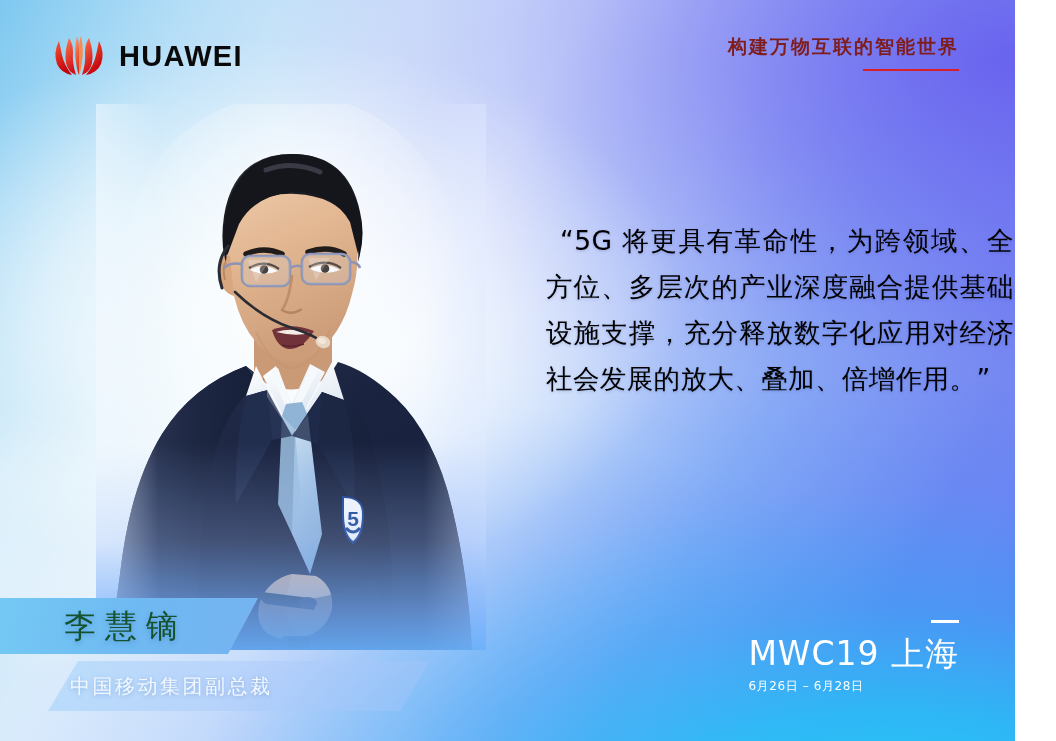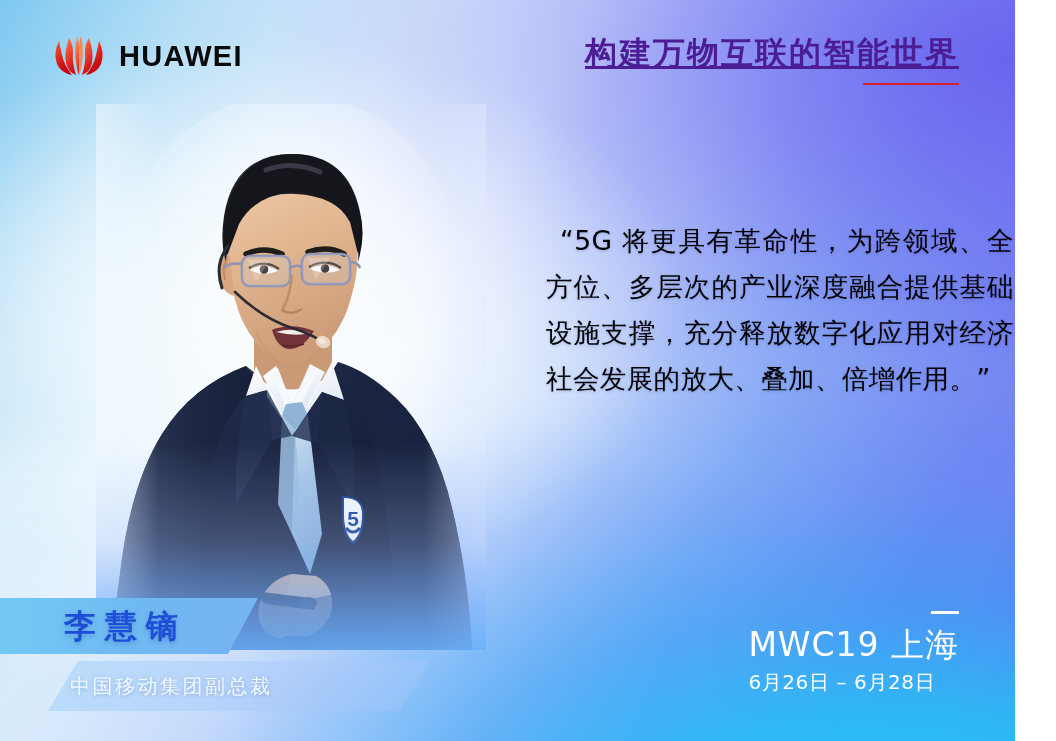--- a/index.html
+++ b/index.html
@@ -65,24 +65,23 @@
   .header{position:absolute;left:0;top:0;width:100%;height:100px;}
   .logo-wrap{position:absolute;left:52px;top:35px;display:flex;align-items:center;gap:13px;}
   .logo-mark{width:54px;height:42px;display:block;}
   .logo-word{
     font-size:29px;font-weight:bold;letter-spacing:1.3px;color:#0a0a0a;
     line-height:1;font-family:"Liberation Sans",sans-serif;
   }
 
   .headline-wrap{position:absolute;right:56px;top:36px;text-align:right;}
   .headline{
-    font-size:32px;font-weight:bold;color:#4c1d95;letter-spacing:2px;
+    font-size:19px;font-weight:bold;color:#7f1d1d;letter-spacing:2px;
     line-height:1.1;white-space:nowrap;
     font-family:"DejaVu Sans","Liberation Sans",sans-serif;
-    text-decoration:underline;
   }
   .headline-rule{
     margin-top:12px;margin-left:auto;
     width:96px;height:2px;background:#d8202a;
   }
 
   
   .speaker{
     position:absolute;left:96px;top:104px;width:390px;height:546px;
   }
@@ -109,21 +108,21 @@
 
   
   .banner-name{
     position:absolute;left:0;top:598px;width:300px;height:56px;
     background:linear-gradient(100deg,#74c9f4 0%,#6fb9f2 45%,#77b2f0 100%);
     clip-path:polygon(0 0,258px 0,228px 100%,0 100%);
     box-shadow:0 1px 10px rgba(60,110,190,.22);
   }
   .banner-name-text{
     position:absolute;left:64px;top:600px;
-    font-size:32px;font-weight:bold;color:#1d4ed8;letter-spacing:9px;
+    font-size:32px;font-weight:normal;color:#14532d;letter-spacing:9px;
     font-family:"DejaVu Sans","Liberation Sans",sans-serif;
     line-height:52px;
     text-shadow:0 2px 5px rgba(40,90,170,.35);
     text-align:center;
   }
 
   .banner-title{
     position:absolute;left:0;top:661px;width:430px;height:50px;
     background:linear-gradient(100deg,rgba(150,205,250,.50) 0%,rgba(165,200,250,.42) 55%,rgba(180,200,250,.26) 100%);
     clip-path:polygon(78px 0,430px 0,400px 100%,48px 100%);
@@ -142,21 +141,21 @@
   }
   .event-dash{
     width:28px;height:3px;background:#ffffff;margin-left:auto;margin-bottom:14px;
   }
   .event-name{
     font-size:33px;font-weight:500;letter-spacing:1px;line-height:1.05;
     font-family:"DejaVu Sans","Liberation Sans",sans-serif;
     white-space:nowrap;
   }
   .event-date{
-    margin-top:8px;font-size:20px;letter-spacing:.6px;line-height:1.1;
+    margin-top:8px;font-size:12px;letter-spacing:.6px;line-height:1.1;
     font-family:"DejaVu Sans","Liberation Sans",sans-serif;
     white-space:nowrap;
   }
 </style>
 </head>
 <body>
 
 <div id="poster">
 
   <div class="bg-base"></div>

